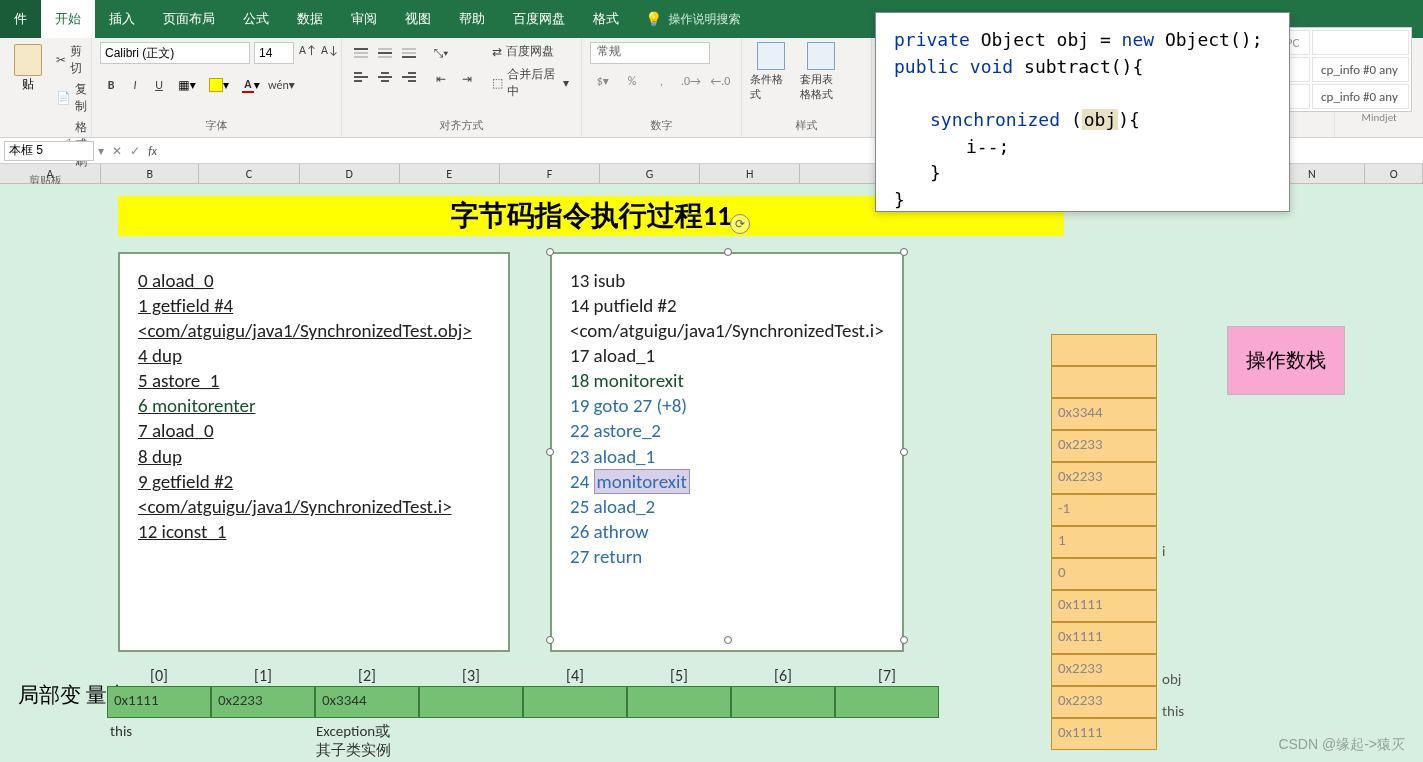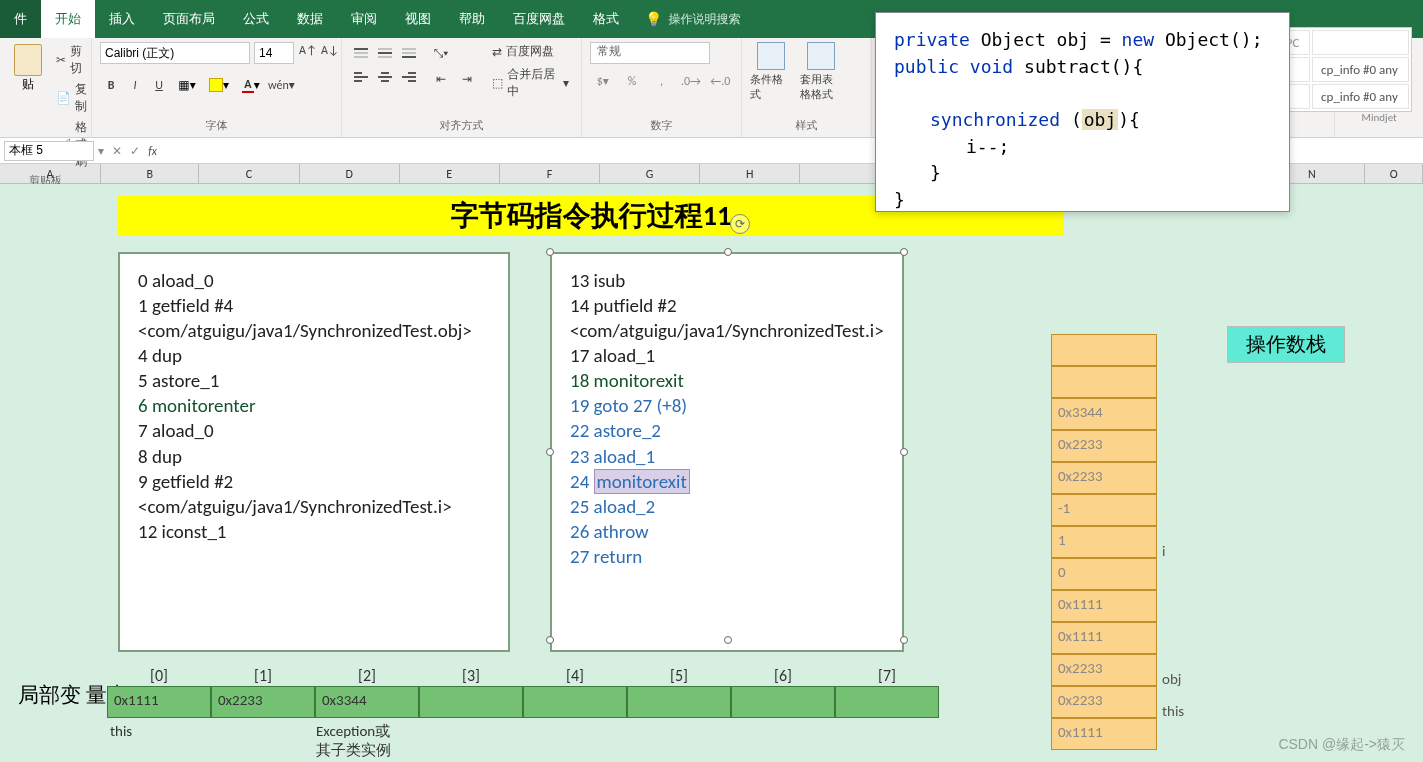--- a/index.html
+++ b/index.html
@@ -58,28 +58,28 @@
 
 
 .col-headers{display:flex;height:20px;background:#e6e6e6;border-bottom:1px solid #bdbdbd;}
 .ch{border-right:1px solid #bdbdbd;text-align:center;font-size:12px;color:#333;line-height:20px;}
 
 
 .sheet{position:relative;background:#d7efe0;height:578px;overflow:hidden;}
 .title-band{position:absolute;left:118px;top:12px;width:946px;height:40px;background:#ffff00;display:flex;align-items:center;justify-content:center;font-size:28px;font-weight:bold;color:#000;}
 .rotate-handle{position:absolute;left:730px;top:30px;width:20px;height:20px;border:1px solid #888;border-radius:50%;display:flex;align-items:center;justify-content:center;color:#666;background:rgba(255,255,255,.4);cursor:grab;}
 .code-box{position:absolute;background:#fff;border:2px solid #7f9f7f;padding:14px 18px;font-size:19px;font-family:Calibri,sans-serif;color:#222;line-height:1.32;}
-.code-box.left{left:118px;top:68px;width:392px;height:400px;}
+.code-box.left{left:118px;top:68px;width:392px;height:400px;text-decoration:underline;}
 .code-box.right{left:550px;top:68px;width:354px;height:400px;}
 .handle{position:absolute;width:8px;height:8px;background:#fff;border:1px solid #666;border-radius:50%;}
 .c-red{color:#14532d;}
 .c-blue{color:#2e6db4;}
 .hl{background:#d8cfe8;border:1px solid #a090b8;padding:0 2px;}
 
-.operand-label{position:absolute;left:1227px;top:142px;background:#5eead4;border:1px solid #bbb;padding:4px 18px;font-size:20px;color:#000;}
+.operand-label{position:absolute;left:1227px;top:142px;background:#f9a8d4;border:1px solid #bbb;padding:20px 18px;font-size:20px;color:#000;}
 .stack-col{position:absolute;left:1051px;top:150px;width:106px;}
 .stack-cell{height:32px;border:1px solid #c0902a;background:#fcd38b;text-align:left;padding:4px 6px;font-size:15px;color:#888;margin-bottom:0;}
 .stack-note{position:absolute;font-size:15px;color:#555;}
 
 .lvt-label{position:absolute;left:18px;top:498px;font-size:21px;color:#000;line-height:1.3;}
 .lvt-idx{position:absolute;top:482px;font-size:16px;color:#333;text-align:center;width:104px;}
 .lvt-row{position:absolute;left:107px;top:502px;display:flex;}
 .lvt-cell{width:104px;height:32px;border:1px solid #3a7a3a;background:#74c174;padding:4px 6px;font-size:15px;color:#333;}
 .lvt-note{position:absolute;font-size:15px;color:#333;top:538px;}
 

